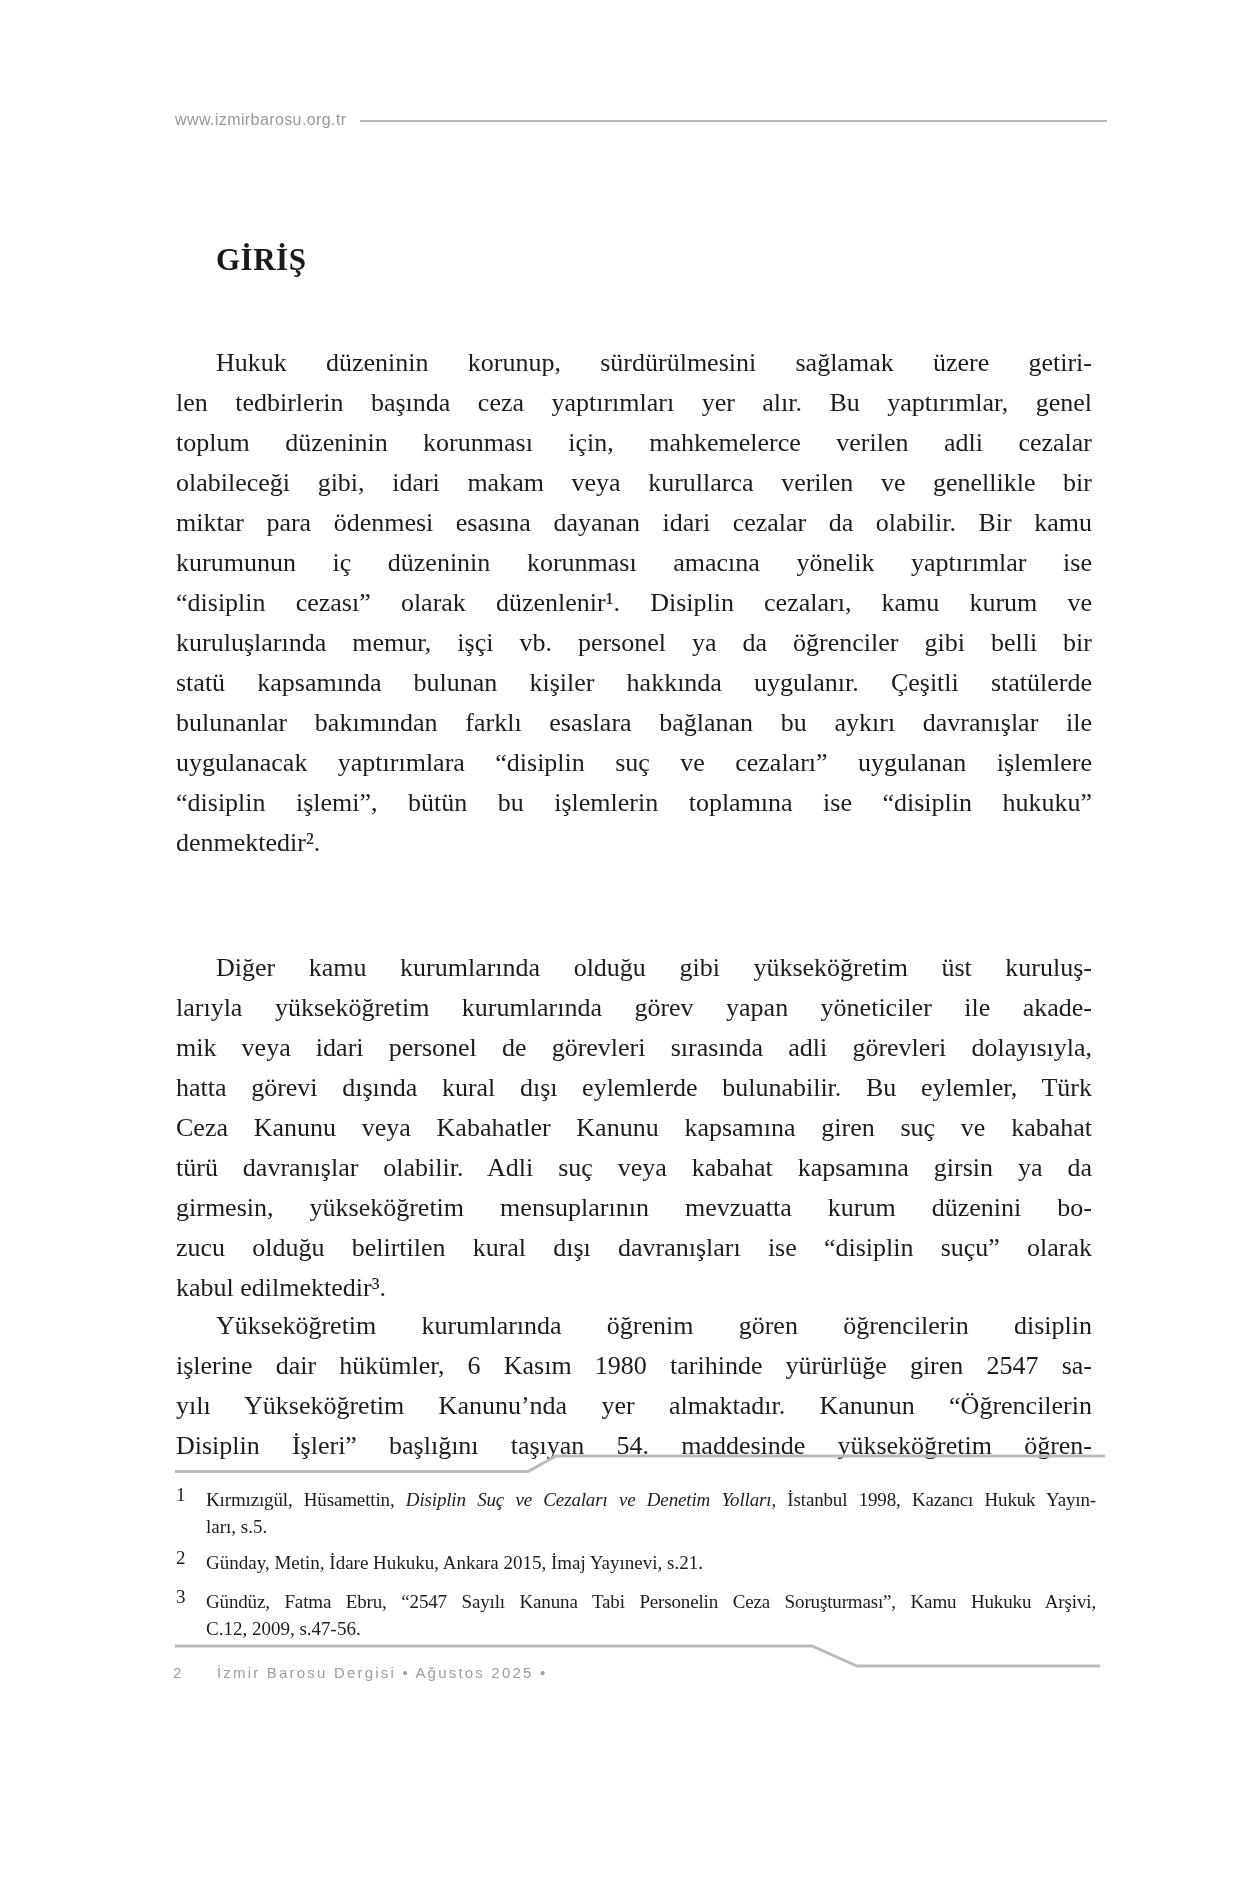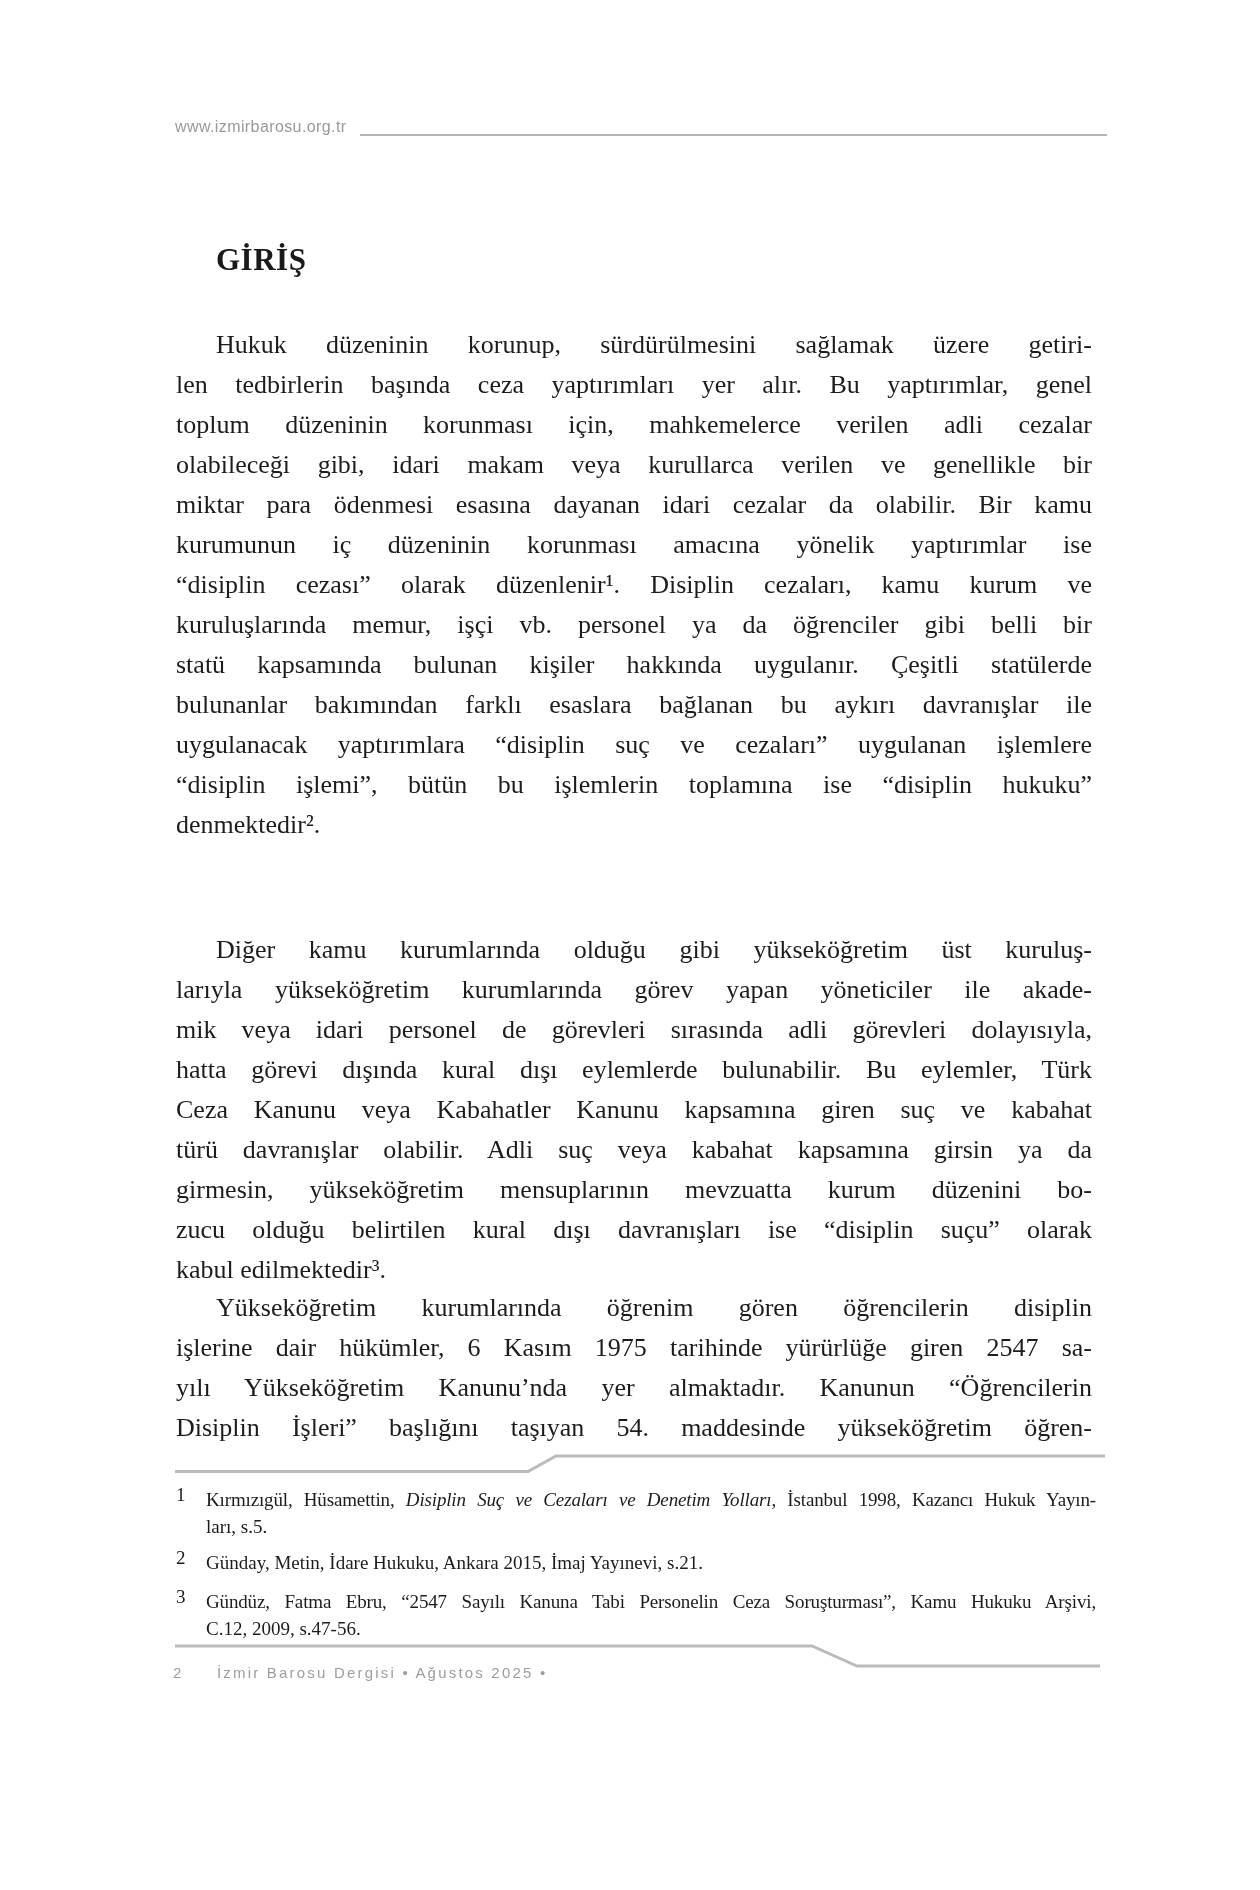--- a/index.html
+++ b/index.html
@@ -2,27 +2,27 @@
 <html><head>
 <meta charset="utf-8">
 <style>
   html,body{margin:0;padding:0;}
   body{
     width:1260px;height:1890px;position:relative;background:#ffffff;
     font-family:"Liberation Serif","DejaVu Serif",serif;color:#1f1f1f;
     overflow:hidden;
   }
   
-  .header{position:absolute;left:175px;top:118px;width:932px;display:flex;align-items:flex-end;gap:8px;}
+  .header{position:absolute;left:175px;top:111px;width:932px;display:flex;align-items:center;gap:8px;}
   .header-url{font-family:"Liberation Sans","DejaVu Sans",sans-serif;font-size:16px;color:#97999c;letter-spacing:.4px;white-space:nowrap;}
   .header-rule{flex:1;height:2px;background:#b4b6b8;margin-left:5px;margin-top:1px;}
   
   .title{position:absolute;left:216px;top:242px;font-size:31px;font-weight:bold;letter-spacing:.5px;color:#1a1a1a;}
   
-  .para{position:absolute;left:176px;width:916px;font-size:26px;line-height:40px;color:#1c1c1c;}
+  .para{position:absolute;left:176px;width:916px;font-size:26px;line-height:40px;color:#1c1c1c;margin-top:18px;}
   .para .line{text-align:justify;text-align-last:justify;height:40px;overflow:hidden;}
   .para .line.first{text-indent:40px;}
   .para .line.last{text-align:left;text-align-last:left;}
   .p1{top:325px;}
   .p2{top:930px;}
   .p3{top:1288px;}
   
   .divider-svg{position:absolute;left:0;top:1440px;width:1260px;height:250px;pointer-events:none;}
   
   .footnotes{position:absolute;left:176px;width:920px;top:1486px;font-size:19px;line-height:27px;color:#1c1c1c;}
@@ -70,21 +70,21 @@
   <div class="line">hatta görevi dışında kural dışı eylemlerde bulunabilir. Bu eylemler, Türk</div>
   <div class="line">Ceza Kanunu veya Kabahatler Kanunu kapsamına giren suç ve kabahat</div>
   <div class="line">türü davranışlar olabilir. Adli suç veya kabahat kapsamına girsin ya da</div>
   <div class="line">girmesin, yükseköğretim mensuplarının mevzuatta kurum düzenini bo-</div>
   <div class="line">zucu olduğu belirtilen kural dışı davranışları ise “disiplin suçu” olarak</div>
   <div class="line last">kabul edilmektedir³.</div>
 </div>
 
 <div class="para p3">
   <div class="line first">Yükseköğretim kurumlarında öğrenim gören öğrencilerin disiplin</div>
-  <div class="line">işlerine dair hükümler, 6 Kasım 1975 tarihinde yürürlüğe giren 2547 sa-</div>
+  <div class="line">işlerine dair hükümler, 6 Kasım 1980 tarihinde yürürlüğe giren 2547 sa-</div>
   <div class="line">yılı Yükseköğretim Kanunu’nda yer almaktadır. Kanunun “Öğrencilerin</div>
   <div class="line">Disiplin İşleri” başlığını taşıyan 54. maddesinde yükseköğretim öğren-</div>
 </div>
 
 <svg class="divider-svg" viewBox="0 0 1260 250" xmlns="http://www.w3.org/2000/svg">
   <polyline points="175,31.5 528,31.5 556,16 1105,16" fill="none" stroke="#b9bbbd" stroke-width="3"></polyline>
   <polyline points="175,206 812,206 857,226 1100,226" fill="none" stroke="#b9bbbd" stroke-width="3"></polyline>
 </svg>
 
 <div class="footnotes">

